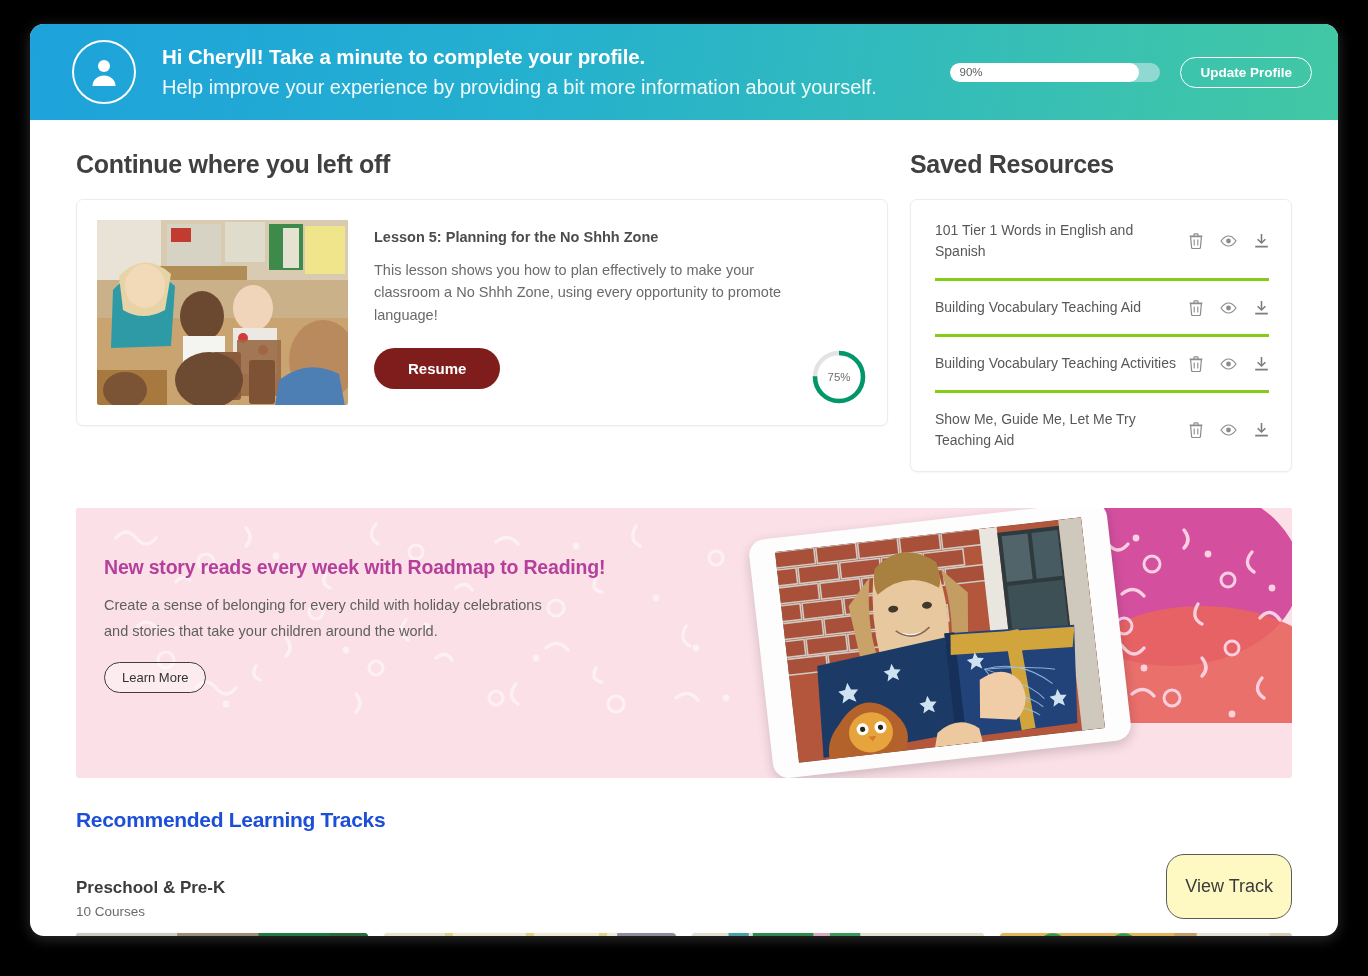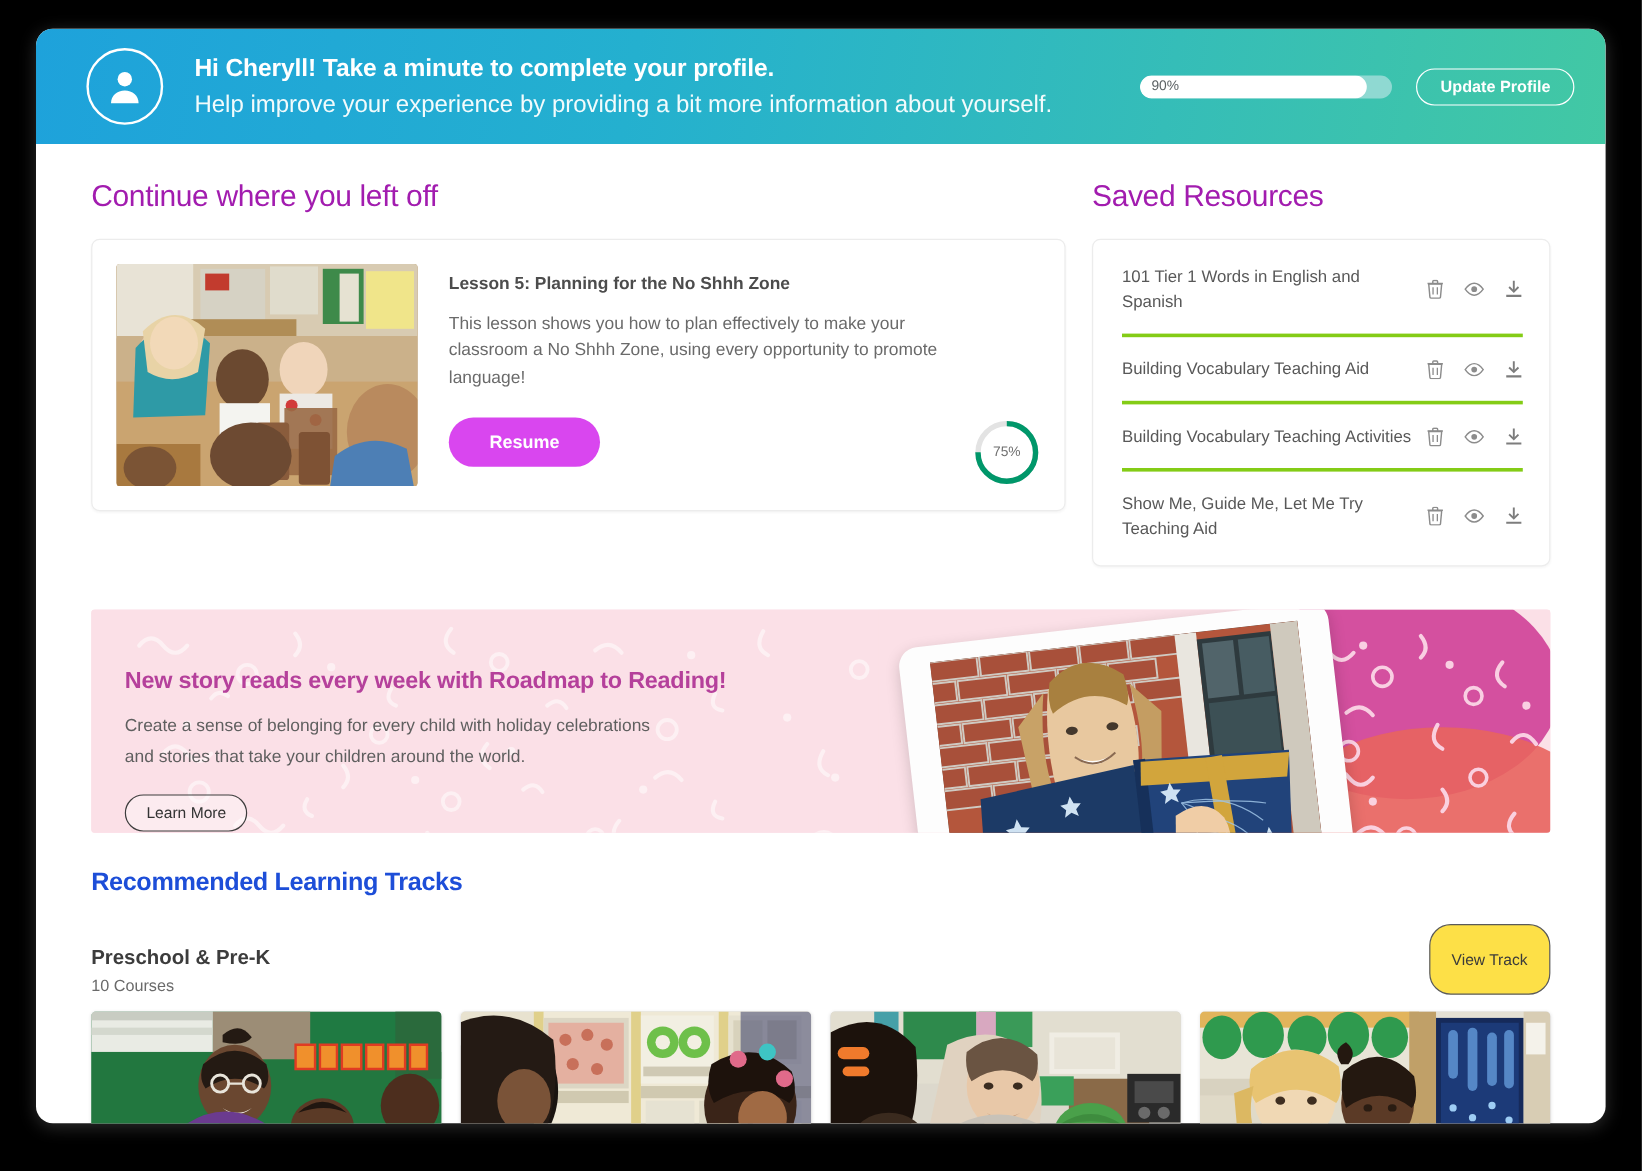--- a/index.html
+++ b/index.html
@@ -61,21 +61,21 @@
     border: 1.6px solid #ffffff; color: #ffffff; background: transparent;
     border-radius: 20px; padding: 7px 19px;
     font-size: 13.5px; font-weight: 700; cursor: pointer;
     font-family: "Liberation Sans", sans-serif; white-space: nowrap;
   }
 
   
   .body-area { padding: 30px 46px 0 46px; }
 
   .section-h1 {
-    font-size: 25px; font-weight: 400; color: #a21caf;
+    font-size: 25px; font-weight: 700; color: #404040;
     letter-spacing: -0.3px;
   }
   .top-row { display: flex; gap: 22px; }
   .col-left { width: 812px; flex: 0 0 812px; }
   .col-right { flex: 1 1 auto; }
 
   
   .continue-card {
     margin-top: 20px;
     border: 1px solid #ececec; border-radius: 7px;
@@ -94,21 +94,21 @@
   }
   .lesson-line {
     margin-top: 9px; font-size: 14.5px; font-weight: 700; color: #4c4c4c;
   }
   .course-desc {
     margin-top: 14px; font-size: 14.5px; color: #6a6a6a; line-height: 1.55;
     max-width: 500px;
   }
   .resume-row { margin-top: 22px; display: flex; align-items: center; }
   .resume-btn {
-    background: #d946ef; color: #fff; border: none; border-radius: 22px;
+    background: #7f1d1d; color: #fff; border: none; border-radius: 22px;
     padding: 12px 34px; font-size: 15px; font-weight: 700; cursor: pointer;
     font-family: "Liberation Sans", sans-serif;
   }
   .ring-wrap {
     position: absolute; right: 0; bottom: 0;
     width: 56px; height: 56px;
   }
   .ring-label {
     position: absolute; inset: 0; display: flex;
     align-items: center; justify-content: center;
@@ -132,21 +132,21 @@
     font-size: 14px; color: #585858; line-height: 1.5;
     flex: 1 1 auto; padding-right: 10px;
   }
   .res-icons { display: flex; gap: 17px; align-items: center; flex: 0 0 auto; }
   .ico-btn { cursor: pointer; line-height: 0; display: block; }
 
   
   .promo {
     position: relative;
     margin-top: 36px;
-    height: 186px;
+    height: 270px;
     border-radius: 3px;
     background: #fbe0e7;
     overflow: hidden;
   }
   .promo-doodles { position: absolute; inset: 0; }
   .promo-text { position: absolute; left: 28px; top: 48px; z-index: 4; }
   .promo-title {
     font-size: 19.5px; font-weight: 700; color: #b5409b; letter-spacing: -0.2px;
   }
   .promo-desc {
@@ -175,22 +175,22 @@
     background: #6d4a3c;
   }
 
   
   .tracks-h1 { margin-top: 30px; font-size: 21px; font-weight: 700; color: #1d4ed8; letter-spacing: -0.3px; }
   .track-head { margin-top: 22px; display: flex; align-items: flex-end; }
   .track-name { font-size: 17px; font-weight: 700; color: #3c3c3c; }
   .track-count { margin-top: 6px; font-size: 13.5px; color: #6a6a6a; }
   .view-track-btn {
     margin-left: auto;
-    border: 1.4px solid #5a5a5a; background: #fde047; color: #3b3b3b;
-    border-radius: 18px; padding: 21px 18px; font-size: 13px; cursor: pointer;
+    border: 1.4px solid #5a5a5a; background: #fef9c3; color: #3b3b3b;
+    border-radius: 18px; padding: 21px 18px; font-size: 18px; cursor: pointer;
     font-family: "Liberation Sans", sans-serif;
   }
   .track-cards {
     margin-top: 14px; display: flex; gap: 16px;
   }
   .track-card {
     flex: 1 1 0; height: 120px; border-radius: 4px;
     overflow: hidden; position: relative; background: #ddd;
     box-shadow: 0 1px 3px rgba(0,0,0,0.12);
   }

